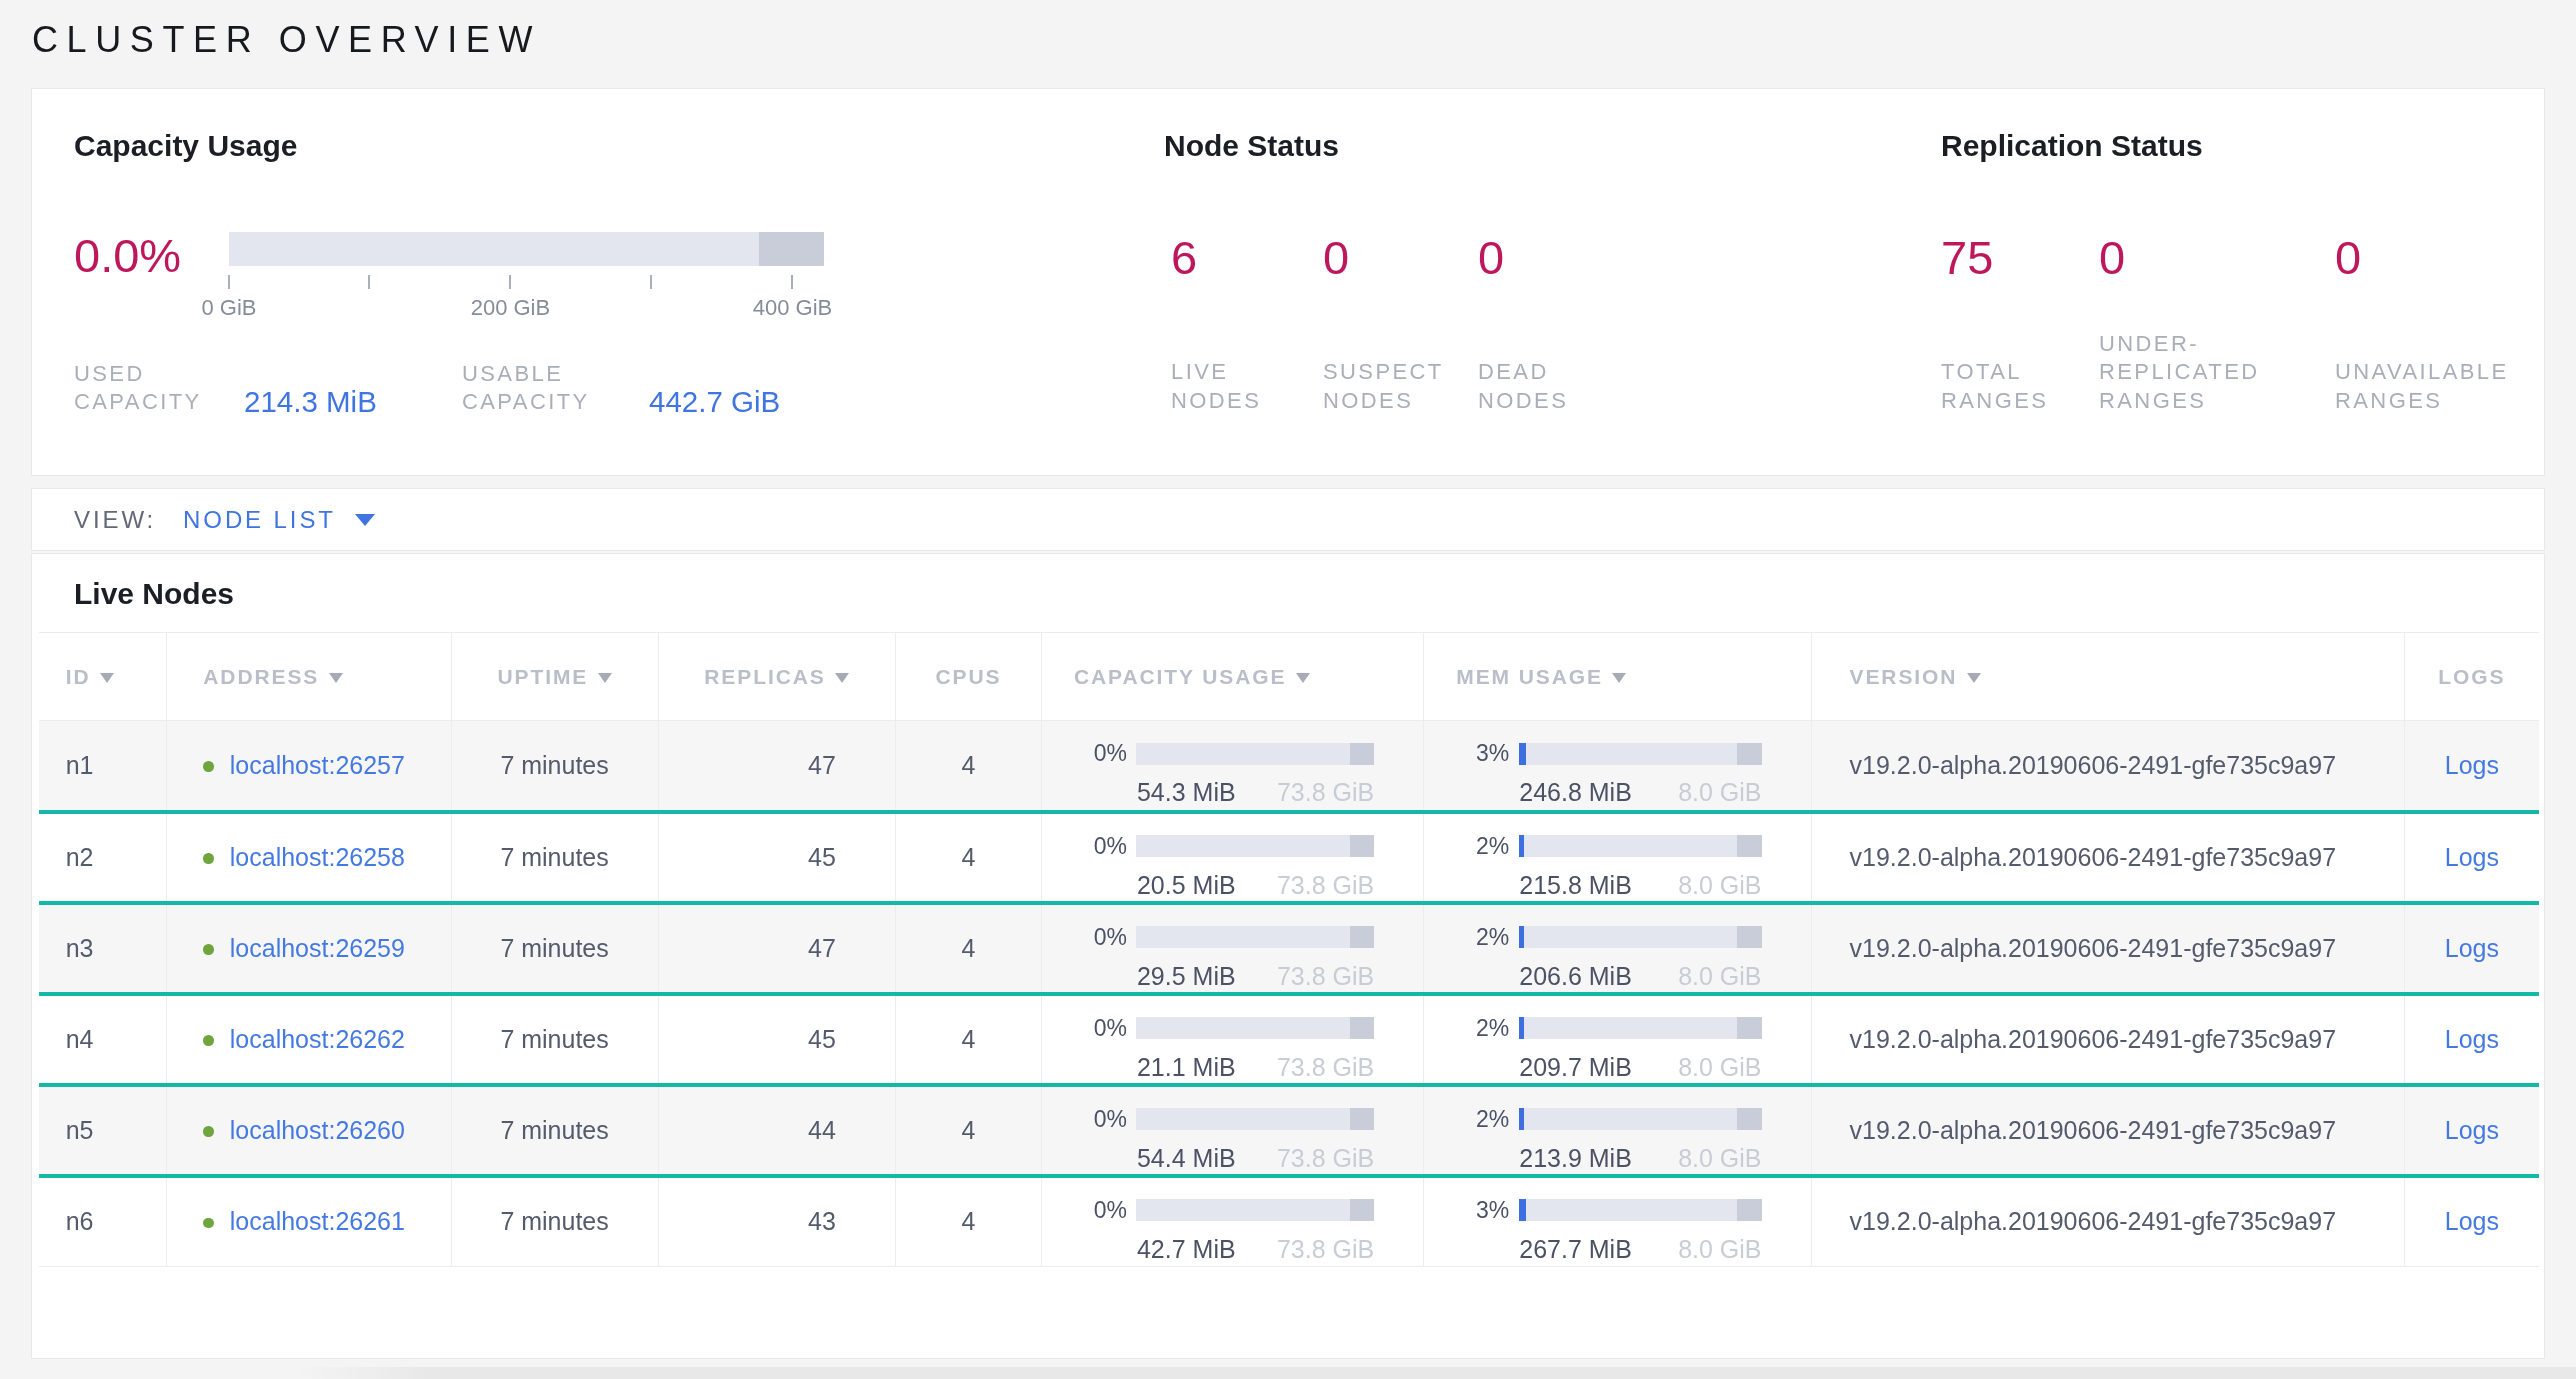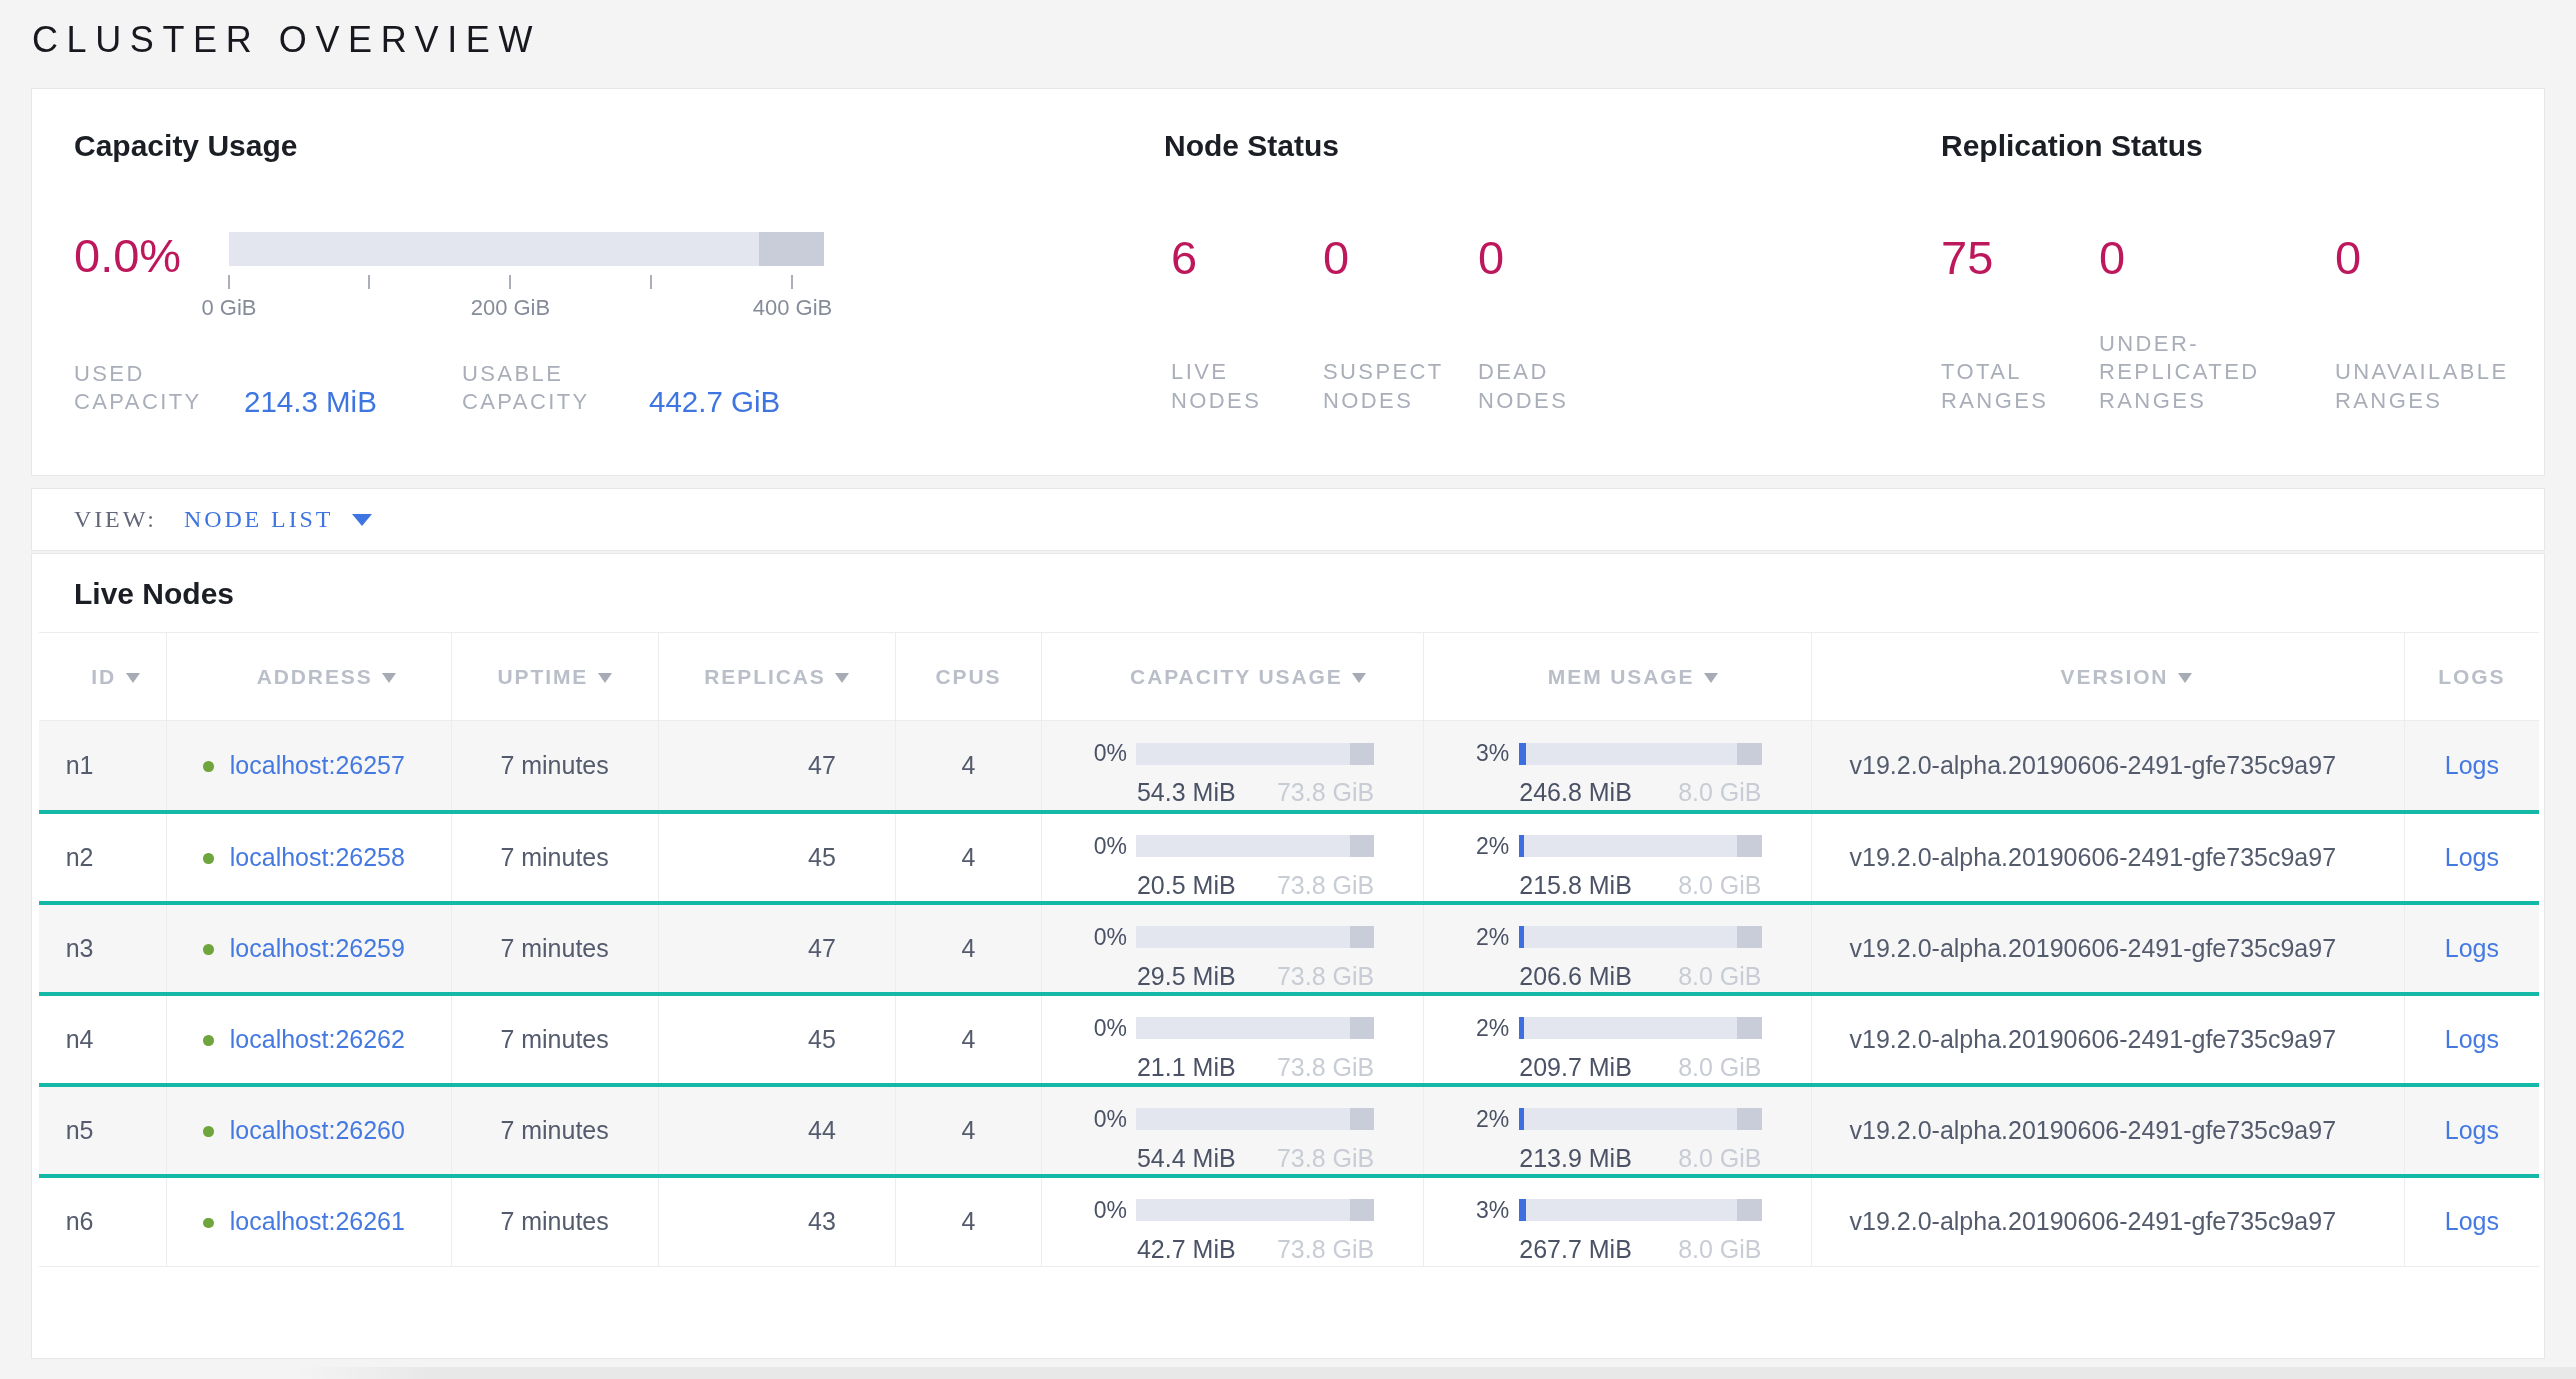--- a/index.html
+++ b/index.html
@@ -37,40 +37,40 @@
   }
   .stat{position:absolute;top:143px;height:183px;}
   .stat-value{position:absolute;left:0;top:0;}
   .stat-label{
     position:absolute;left:0;bottom:0;
     font-size:22px;line-height:28.5px;letter-spacing:2.4px;color:#a9aeb9;
   }
   .cap-stat-label{position:absolute;bottom:-1.9px;font-size:22px;line-height:28.5px;letter-spacing:2.4px;color:#a9aeb9;width:171px;}
   .cap-stat-value{position:absolute;bottom:-3.8px;font-size:29.5px;color:#3e75e0;white-space:nowrap;}
   
-  .panel-view{left:31px;top:488px;width:2514px;height:63px;display:flex;align-items:center;font-family:Liberation Serif, serif;}
+  .panel-view{left:31px;top:488px;width:2514px;height:63px;display:flex;align-items:center;}
   .view-label{margin-left:42px;font-size:24px;letter-spacing:2.9px;color:#62687a;}
   .view-selected{margin-left:27px;font-size:24px;letter-spacing:2.9px;color:#3e75e0;cursor:pointer;display:flex;align-items:center;}
   .view-caret{
     display:inline-block;margin-left:19px;width:0;height:0;
     border-left:10.5px solid transparent;border-right:10.5px solid transparent;border-top:12.4px solid #3e75e0;
   }
   
   .panel-live{left:31px;top:553px;width:2514px;height:806px;}
   .live-heading{left:42px;top:23px;}
   table.nodes{
     position:absolute;left:6.7px;top:78px;border-collapse:collapse;table-layout:fixed;width:2500px;
   }
   table.nodes th,table.nodes td{box-sizing:border-box;border-left:1px solid #ededef;border-right:1px solid #ededef;}
   table.nodes th:first-child,table.nodes td:first-child{border-left:none;}
   table.nodes th:last-child,table.nodes td:last-child{border-right:none;}
   table.nodes thead tr{height:88px;border-top:1px solid #ececee;border-bottom:1px solid #ececee;background:#fff;}
   table.nodes th{
     font-size:21px;font-weight:700;letter-spacing:1.9px;color:#b9bec8;
-    vertical-align:middle;white-space:nowrap;text-align:center;
+    vertical-align:middle;white-space:nowrap;
   }
   .sort-arrow{
     display:inline-block;margin-left:9.5px;width:0;height:0;vertical-align:middle;
     border-left:7.6px solid transparent;border-right:7.6px solid transparent;border-top:10.5px solid #a6abb6;
   }
   table.nodes tbody tr{height:91px;border-bottom:4px solid #14b8a6;}
   table.nodes tbody tr:nth-child(odd){background:#f6f6f7;}
   table.nodes tbody tr:nth-child(even){background:#ffffff;}
   table.nodes tbody tr:last-child{border-bottom:1px solid #ececee;}
   td{font-size:25px;color:#545b6d;vertical-align:middle;}

